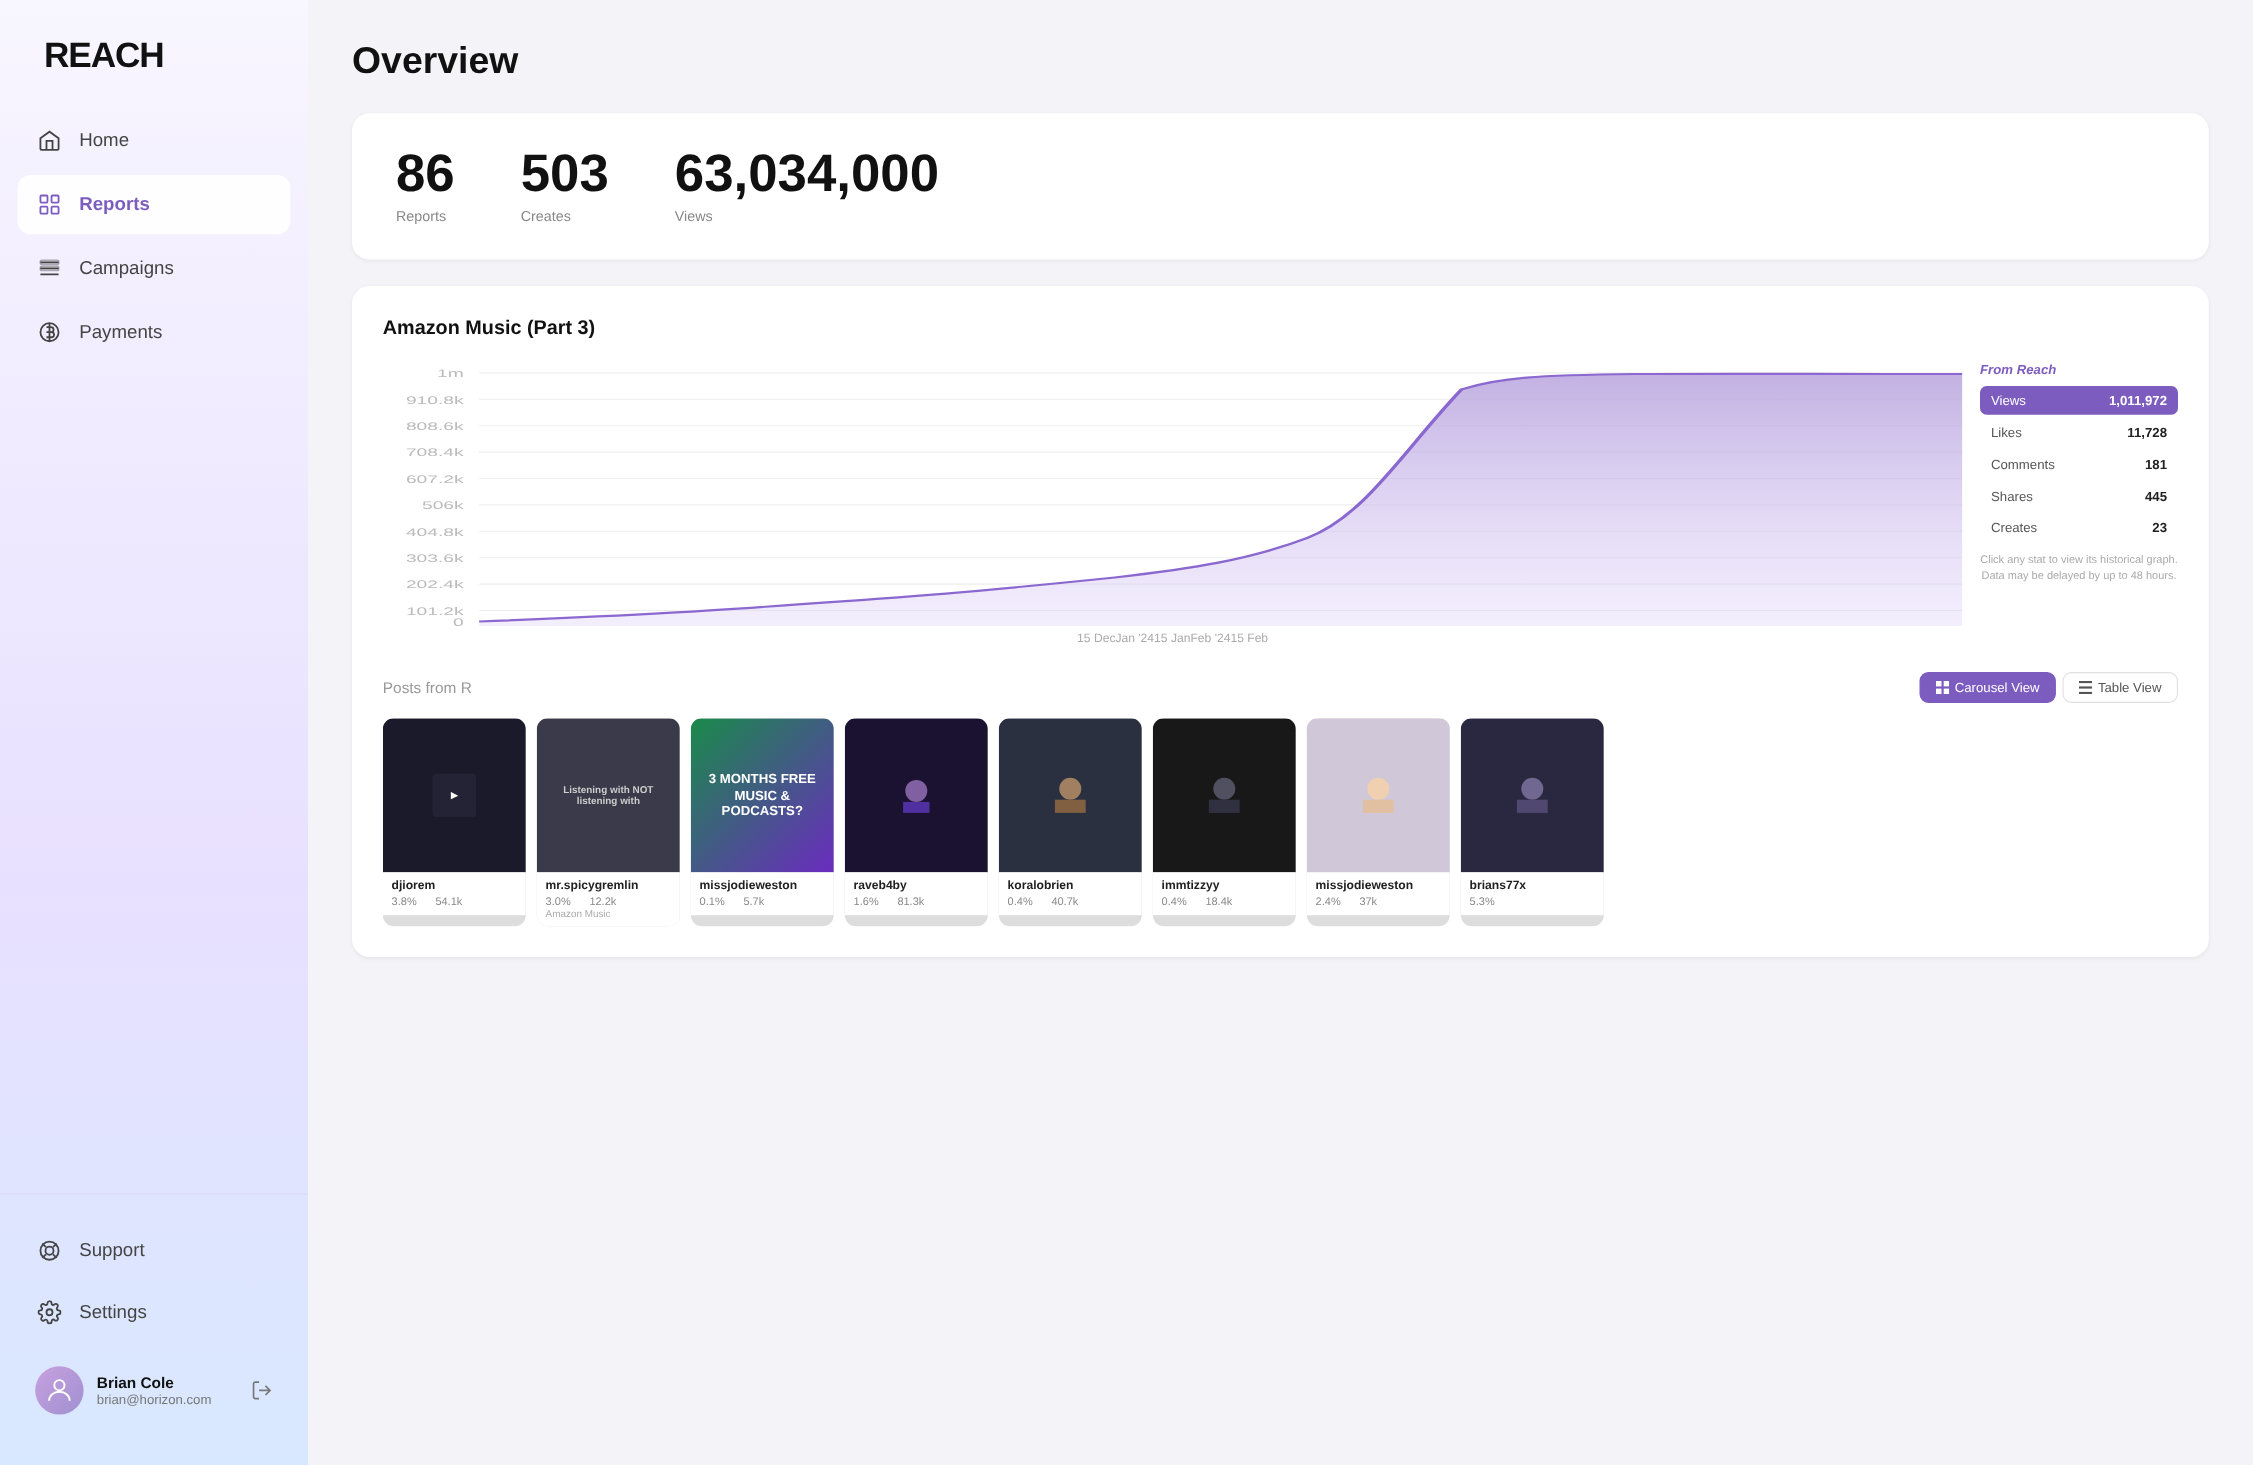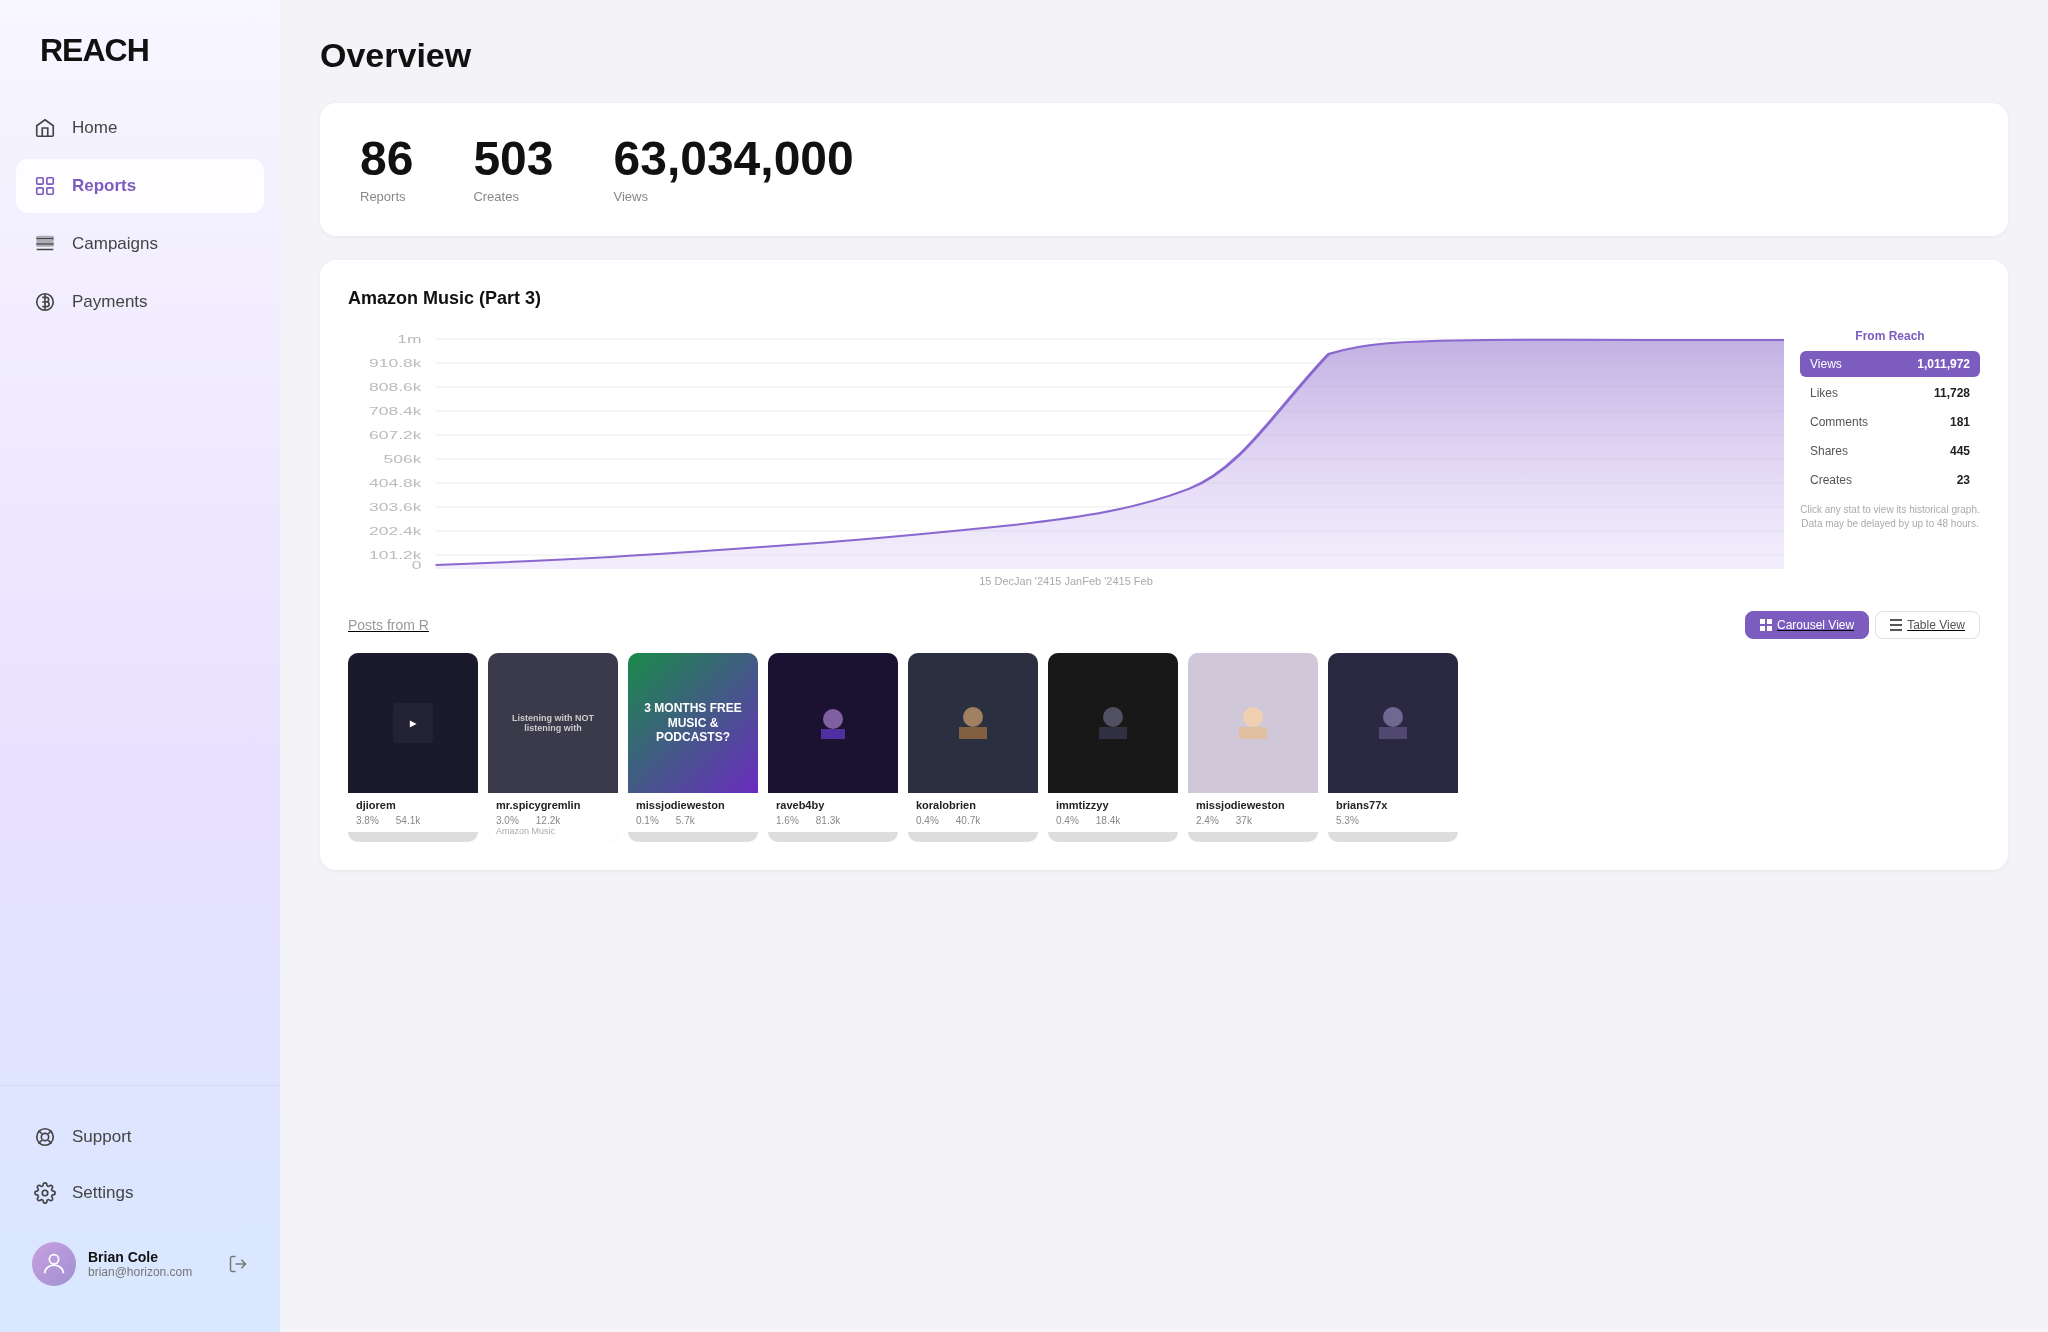--- a/index.html
+++ b/index.html
@@ -157,22 +157,23 @@
       color: #aaa;
     }
     .chart-legend {
       width: 180px;
       flex-shrink: 0;
     }
     .legend-title {
       font-size: 12px;
       font-weight: 600;
       color: #7c5cbf;
-      text-align: center;
+      text-align: left;
       margin-bottom: 8px;
+      font-style: italic;
     }
     .legend-item {
       display: flex;
       justify-content: space-between;
       align-items: center;
       padding: 6px 10px;
       border-radius: 6px;
       margin-bottom: 3px;
       font-size: 12px;
     }
@@ -191,21 +192,20 @@
       margin-top: 10px;
       line-height: 1.4;
     }
 
     
     .posts-header {
       display: flex;
       justify-content: space-between;
       align-items: center;
       margin-bottom: 14px;
-      text-decoration: underline;
     }
     .posts-title {
       font-size: 14px;
       color: #999;
       font-weight: 500;
     }
     .view-toggle {
       display: flex;
       gap: 6px;
     }

